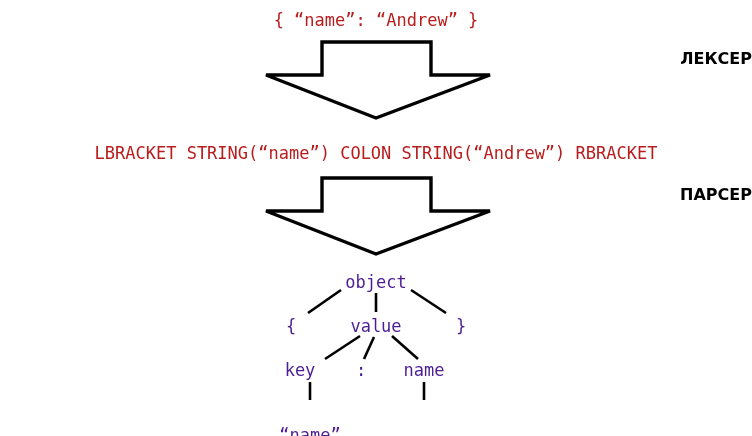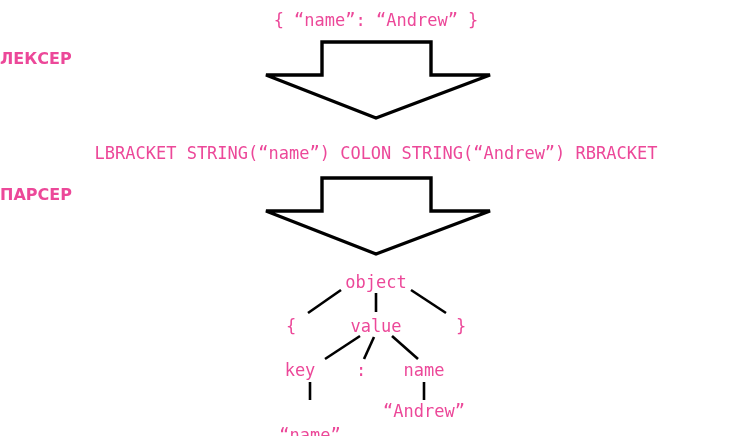--- a/index.html
+++ b/index.html
@@ -18,21 +18,21 @@
   }
   .mono-line {
     position: absolute;
     left: 0;
     width: 752px;
     text-align: center;
     font-family: "DejaVu Sans Mono", monospace;
     font-size: 17px;
     line-height: 20px;
     letter-spacing: 0px;
-    color: #ec4899;
+    color: #b91c1c;
     white-space: pre;
   }
   #json-input-line { top: 10px; }
   #token-stream-line {
     top: 143px;
     font-size: 17px;
   }
   .arrow-wrap {
     position: absolute;
     left: 0;
@@ -43,36 +43,36 @@
   #parser-arrow-wrap { top: 172px; padding-left: 36px; }
   .arrow-svg {
     position: absolute;
     left: 0;
     top: 0;
   }
   .arrow-label {
     position: absolute;
     left: 0;
     width: 752px;
-    text-align: left;
+    text-align: right;
     font-family: "DejaVu Sans", sans-serif;
     font-weight: bold;
     font-size: 16px;
     line-height: 18px;
-    color: #ec4899;
+    color: #000000;
     white-space: pre;
   }
   #lexer-label { top: 14px; }
   #parser-label { top: 14px; }
   .tree-node {
     position: absolute;
     font-family: "DejaVu Sans Mono", monospace;
     font-size: 17px;
     line-height: 20px;
-    color: #ec4899;
+    color: #4c1d95;
     white-space: pre;
     transform: translateX(-50%);
   }
   #tree-svg {
     position: absolute;
     left: 0;
     top: 260px;
   }
 </style>
 </head>
@@ -126,15 +126,14 @@
   <div class="tree-node" style="left:461px; top:316px;">}</div>
 
   <div class="tree-node" style="left:300px; top:360px;">key</div>
 
   <div class="tree-node" style="left:361px; top:360px;">:</div>
 
   <div class="tree-node" style="left:424px; top:360px;">name</div>
 
   <div class="tree-node" style="left:310px; top:425px;">“name”</div>
 
-  <div class="tree-node" style="left:424px; top:401px;">“Andrew”</div>
 
 </div>
 
 </body></html>

